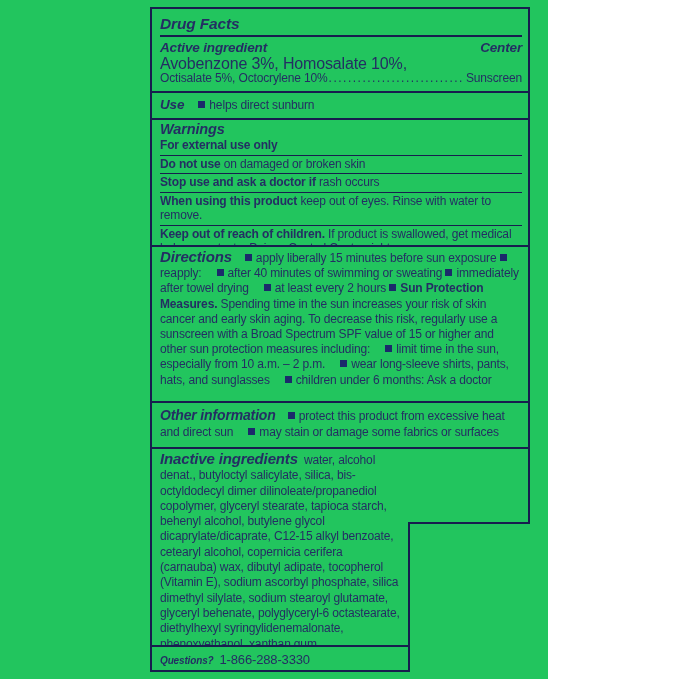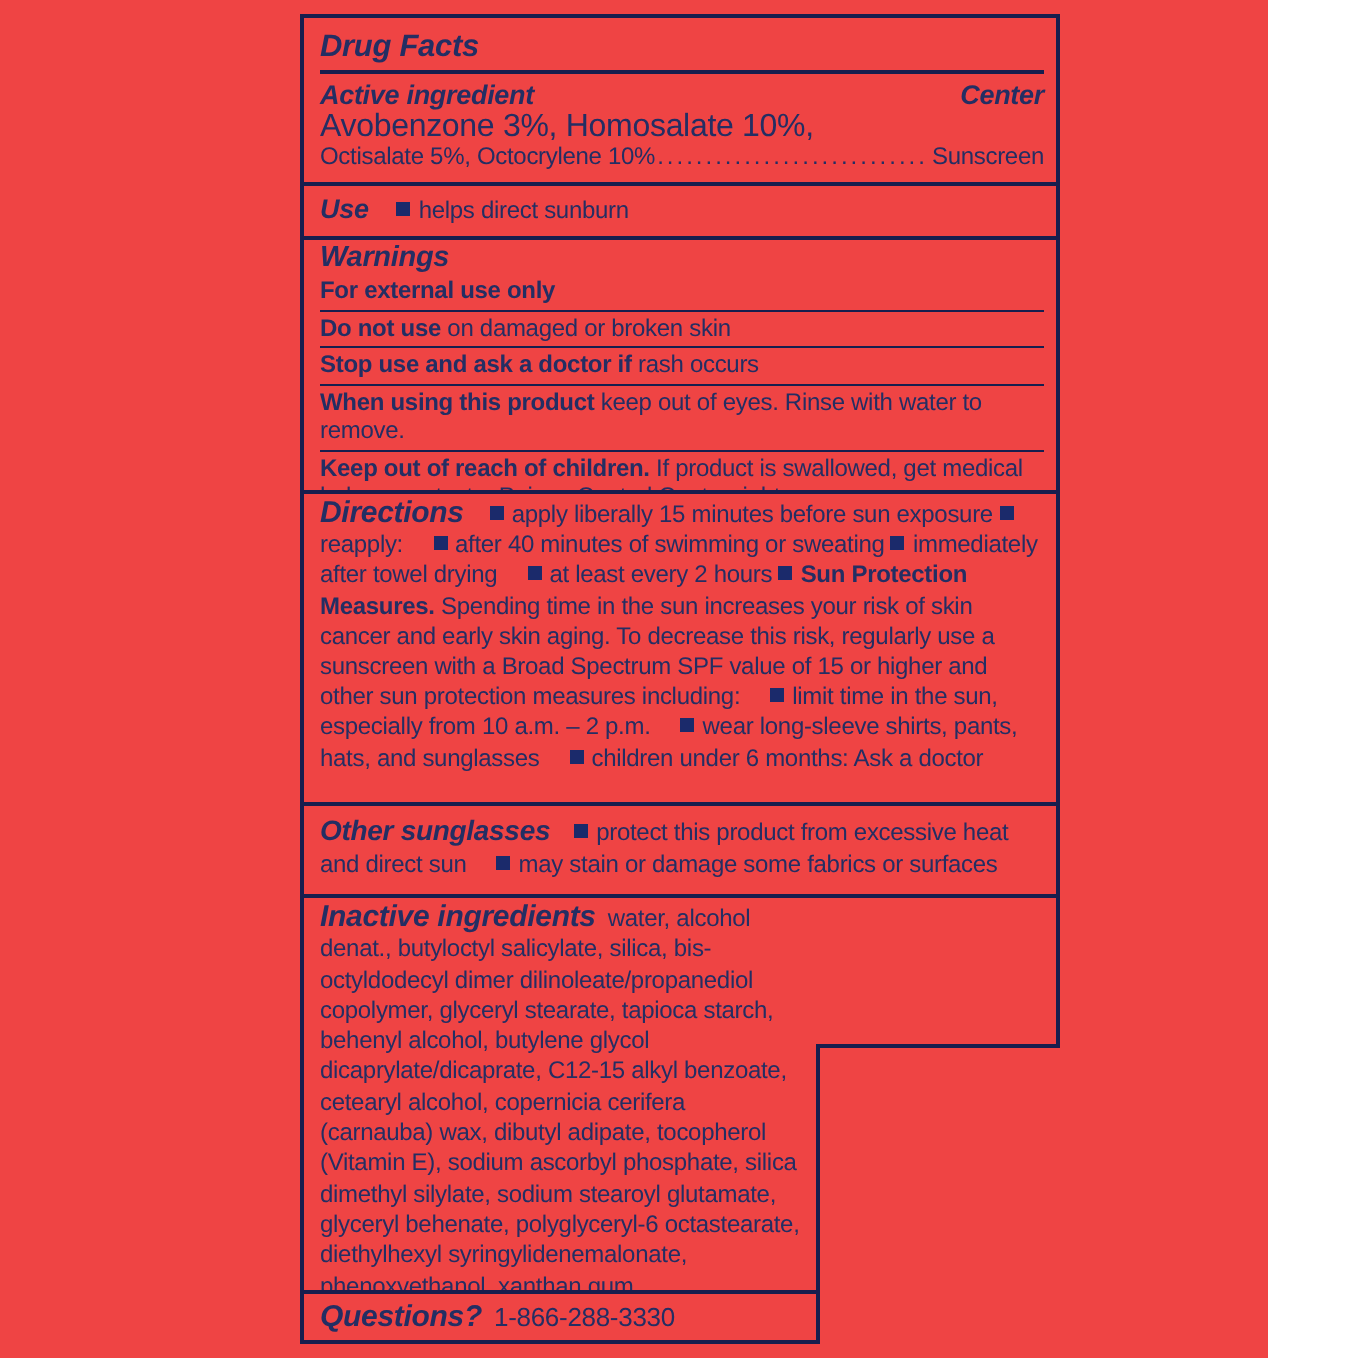--- a/index.html
+++ b/index.html
@@ -1,18 +1,18 @@
 <!DOCTYPE html>
 <html><head>
 <meta charset="utf-8">
 <style>
   * { margin:0; padding:0; box-sizing:border-box; }
   html,body { background:#ffffff; }
   body { font-family:"Liberation Sans","DejaVu Sans",sans-serif; color:#242e63; }
-  .canvas { position:relative; width:634px; height:679px; background:#ef4444; overflow:hidden; }
+  .canvas { position:relative; width:548px; height:679px; background:#22c55e; overflow:hidden; }
 
   .label { position:absolute; left:150px; top:7px; width:380px; height:665px; }
 
   
   .bseg { position:absolute; background:#171e4e; }
   .b-top        { left:0;    top:0;    width:380px; height:2px; }
   .b-left       { left:0;    top:0;    width:2px;   height:665px; }
   .b-right-up   { left:378px; top:0;   width:2px;   height:517px; }
   .b-step       { left:258px; top:515px; width:122px; height:2px; }
   .b-right-low  { left:258px; top:515px; width:2px; height:150px; }
@@ -65,21 +65,21 @@
   .other-head { font-size:14px; margin-right:12px; }
 
   
   #sec-inactive { height:196px; padding-top:2px; }
   .inact-para { font-size:12px; line-height:15.3px; }
   .inact-head { font-size:15px; margin-right:6px; }
   .notch-spacer { float:right; width:120px; height:124px; margin-top:70px; }
 
   
   #sec-questions { padding-top:3px; width:256px; }
-  .q-head { font-size:15px; margin-right:6px; }
+  .q-head { font-size:10px; margin-right:6px; }
   .q-phone { font-size:13px;margin-top:21px; }
 </style>
 </head>
 <body>
 
 <div class="canvas">
   <div class="label">
 
     <div class="bseg b-top"></div>
     <div class="bseg b-left"></div>
@@ -129,21 +129,21 @@
           <span class="h-ital dir-head">Directions</span><span class="blt"></span><span>apply liberally 15 minutes before sun exposure</span>
           <span class="blt"></span><span>reapply:</span><span class="gap"></span><span class="blt"></span><span>after 40 minutes of swimming or sweating</span>
           <span class="blt"></span><span>immediately after towel drying</span><span class="gap"></span><span class="blt"></span><span>at least every 2 hours</span>
           <span class="blt"></span><span class="bold">Sun Protection Measures.</span><span> Spending time in the sun increases your risk of skin cancer and early skin aging. To decrease this risk, regularly use a sunscreen with a Broad Spectrum SPF value of 15 or higher and other sun protection measures including:</span><span class="gap"></span><span class="blt"></span><span>limit time in the sun, especially from 10 a.m. – 2 p.m.</span><span class="gap"></span><span class="blt"></span><span>wear long-sleeve shirts, pants, hats, and sunglasses</span><span class="gap"></span><span class="blt"></span><span>children under 6 months: Ask a doctor</span>
         </div>
       </div>
       <div class="divider"></div>
 
       <div class="sec" id="sec-other">
         <div class="other-para">
-          <span class="h-ital other-head">Other sunglasses</span><span class="blt"></span><span>protect this product from excessive heat and direct sun</span><span class="gap"></span><span class="blt"></span><span>may stain or damage some fabrics or surfaces</span>
+          <span class="h-ital other-head">Other information</span><span class="blt"></span><span>protect this product from excessive heat and direct sun</span><span class="gap"></span><span class="blt"></span><span>may stain or damage some fabrics or surfaces</span>
         </div>
       </div>
       <div class="divider"></div>
 
       <div class="sec" id="sec-inactive">
         <div class="inact-para">
           <span class="notch-spacer"></span><span class="h-ital inact-head">Inactive ingredients</span><span>water, alcohol denat., butyloctyl salicylate, silica, bis-octyldodecyl dimer dilinoleate/propanediol copolymer, glyceryl stearate, tapioca starch, behenyl alcohol, butylene glycol dicaprylate/dicaprate, C12-15 alkyl benzoate, cetearyl alcohol, copernicia cerifera (carnauba) wax, dibutyl adipate, tocopherol (Vitamin E), sodium ascorbyl phosphate, silica dimethyl silylate, sodium stearoyl glutamate, glyceryl behenate, polyglyceryl-6 octastearate, diethylhexyl syringylidenemalonate, phenoxyethanol, xanthan gum, ethylhexylglycerin, hydroxyacetophenone, disodium EDTA, glycerin, sodium hyaluronate, cetyl alcohol</span>
         </div>
       </div>
       <div class="divider narrow"></div>

